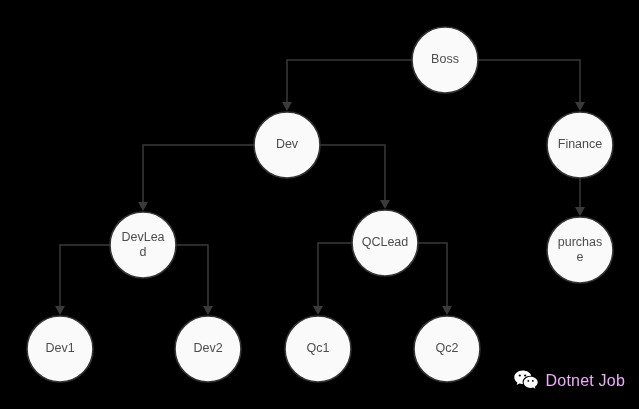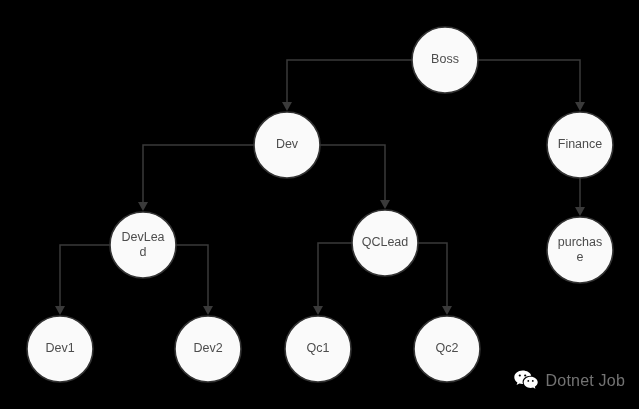--- a/index.html
+++ b/index.html
@@ -47,21 +47,21 @@
   }
   #watermark {
     position: absolute;
     right: 14px;
     bottom: 18px;
     display: flex;
     align-items: center;
     gap: 8px;
   }
   #watermark-text {
-    color: #737373;
+    color: #f0abfc;
     font-family: "Liberation Sans", sans-serif;
     font-size: 16px;
     letter-spacing: 0.2px;
   }
   .wechat-icon {
     display: block;
   }
 </style>
 </head>
 <body>

